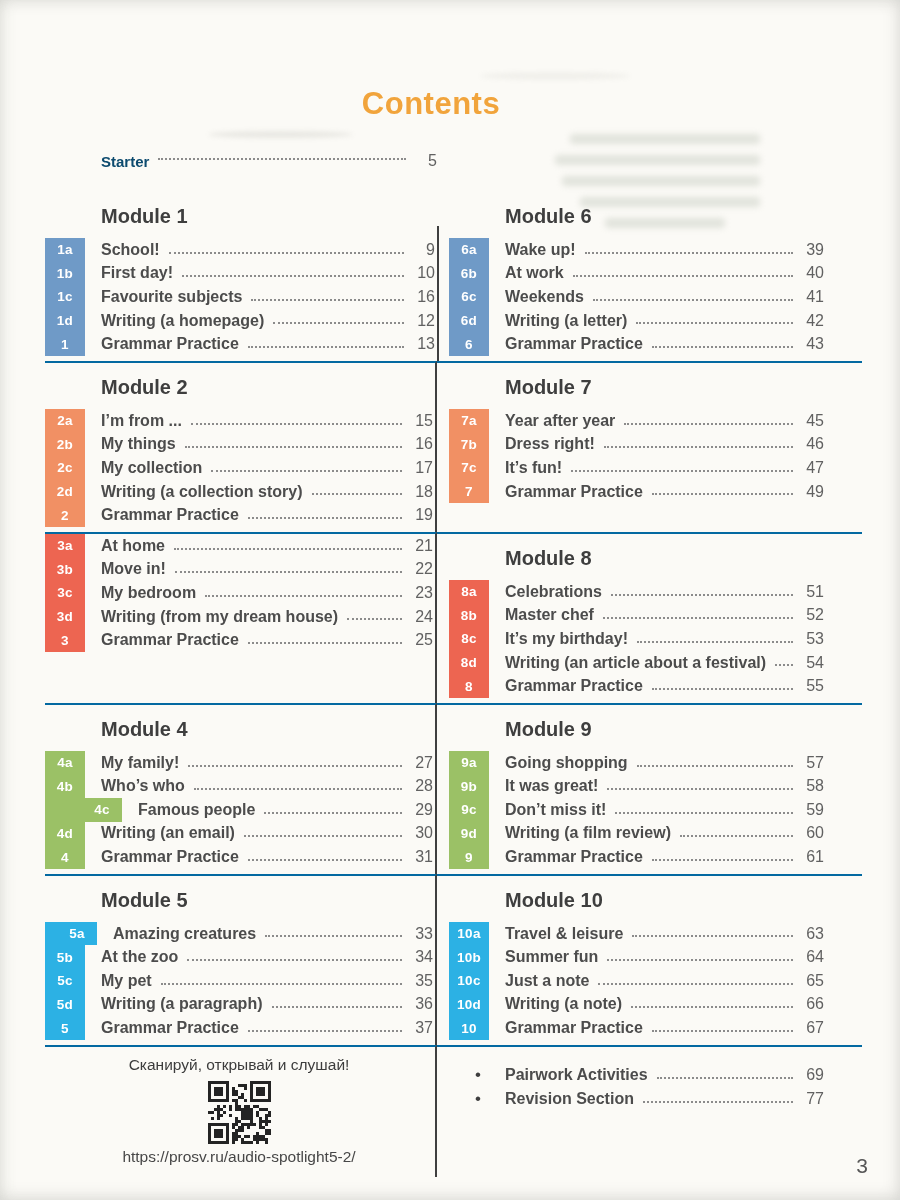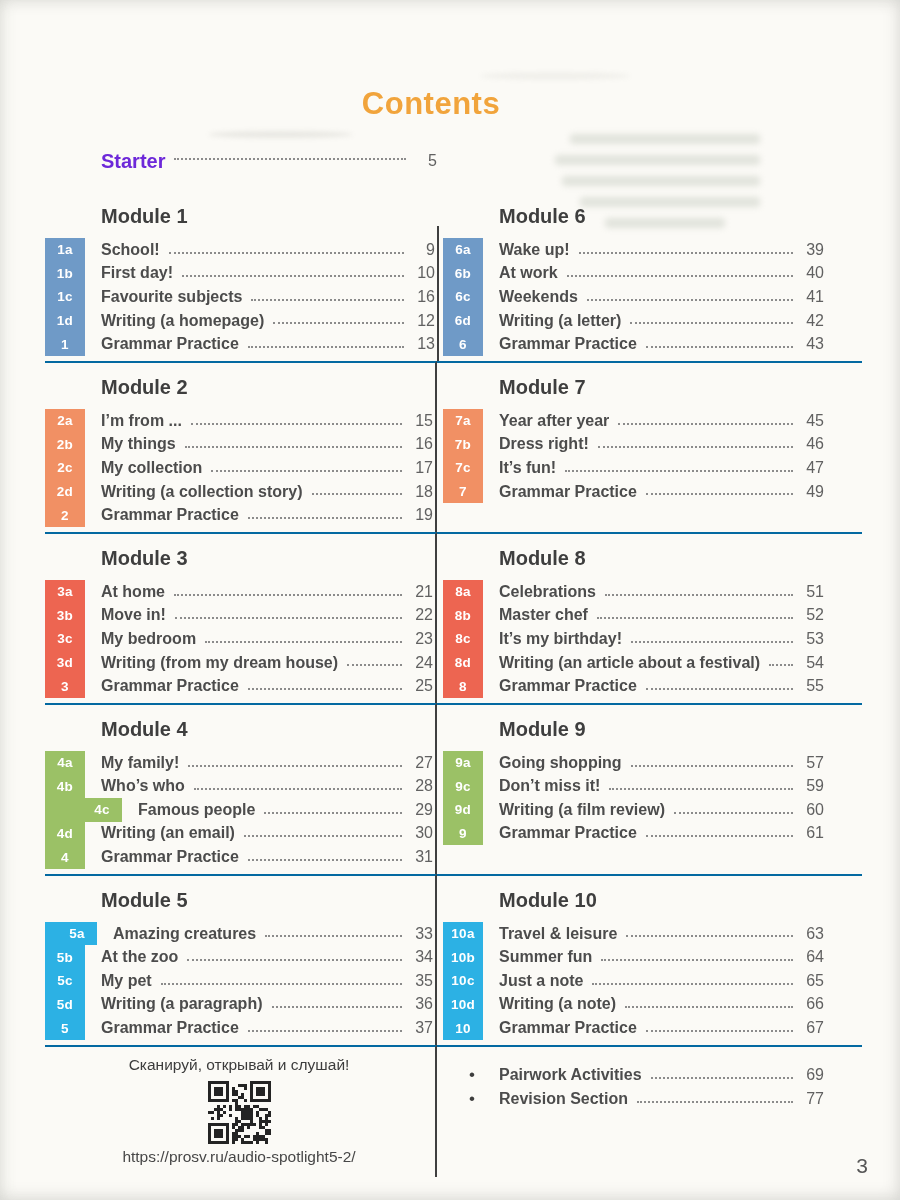--- a/index.html
+++ b/index.html
@@ -13,35 +13,35 @@
   .contents-title{
     position:absolute;top:86px;left:0;width:900px;text-align:center;
     transform:translateX(-19px);
     font-size:31px;font-weight:700;letter-spacing:.5px;
   }
   
   .starter-row{
     position:absolute;left:101px;top:149px;width:336px;
     display:flex;align-items:center;height:24px;
   }
-  .starter-label{font-size:20px;font-weight:700;color:#6d28d9;white-space:nowrap;}
+  .starter-label{font-size:15px;font-weight:700;color:#0c4a6e;white-space:nowrap;}
   .leader{flex:1;border-bottom:2px dotted #8b8b8b;margin:0 5px 5px 9px;min-width:8px;}
   .pagenum{width:26px;text-align:right;font-size:16px;color:#616161;white-space:nowrap;}
   
   .modules-grid{
     position:absolute;left:45px;top:192px;width:817px;
     display:grid;grid-template-columns:392px 425px;
   }
   .cell{box-sizing:border-box;}
   .cell-left{border-right:2px solid #3f3f3f;padding-right:2px;}
   .cell-left.no-vline{border-right:none;position:relative;}
   .cell-left.no-vline::after{
     content:"";position:absolute;right:-2px;top:34px;bottom:0;width:2px;background:#3f3f3f;
   }
-  .cell-right{padding-right:38px;padding-left:6px;}
+  .cell-right{padding-right:38px;padding-left:12px;}
   .bt{border-top:2px solid #0369a1;}
   .module-cell{padding-bottom:5px;}
   .module-title{font-size:20px;line-height:26px;font-weight:700;color:#3e3e3e;margin:11px 0 9px 56px;}
   .item-row{display:flex;align-items:stretch;height:23.6px;}
   .badge{
     width:40px;display:flex;align-items:center;justify-content:center;
     color:#fff;font-weight:700;font-size:13.5px;letter-spacing:.3px;
   }
   .item-label{font-size:16px;font-weight:700;color:#4c4c4c;margin-left:16px;white-space:nowrap;align-self:center;}
   .item-row .leader{align-self:flex-end;margin-bottom:8px;}
@@ -217,21 +217,20 @@
   </div>
           <div class="item-row">
     <span class="badge" style="background: rgb(241, 144, 100);">7</span>
     <span class="item-label">Grammar Practice</span>
     <span class="leader"></span>
     <span class="pagenum">49</span>
   </div>
         </div>
   </div>
       <div class="cell module-cell cell-left bt">
-    <div class="module-title">Module 3</div>
     <div class="module-items">
           <div class="item-row">
     <span class="badge" style="background: rgb(237, 101, 81);">3a</span>
     <span class="item-label">At home</span>
     <span class="leader"></span>
     <span class="pagenum">21</span>
   </div>
           <div class="item-row">
     <span class="badge" style="background: rgb(237, 101, 81);">3b</span>
     <span class="item-label">Move in!</span>
@@ -329,20 +328,26 @@
         </div>
   </div>
       <div class="cell module-cell cell-right bt">
     <div class="module-title">Module 9</div>
     <div class="module-items">
           <div class="item-row">
     <span class="badge" style="background: rgb(155, 193, 102);">9a</span>
     <span class="item-label">Going shopping</span>
     <span class="leader"></span>
     <span class="pagenum">57</span>
+  </div>
+          <div class="item-row">
+    <span class="badge" style="background: rgb(155, 193, 102);">9b</span>
+    <span class="item-label">It was great!</span>
+    <span class="leader"></span>
+    <span class="pagenum">58</span>
   </div>
           <div class="item-row">
     <span class="badge" style="background: rgb(155, 193, 102);">9c</span>
     <span class="item-label">Don’t miss it!</span>
     <span class="leader"></span>
     <span class="pagenum">59</span>
   </div>
           <div class="item-row">
     <span class="badge" style="background: rgb(155, 193, 102);">9d</span>
     <span class="item-label">Writing (a film review)</span>

